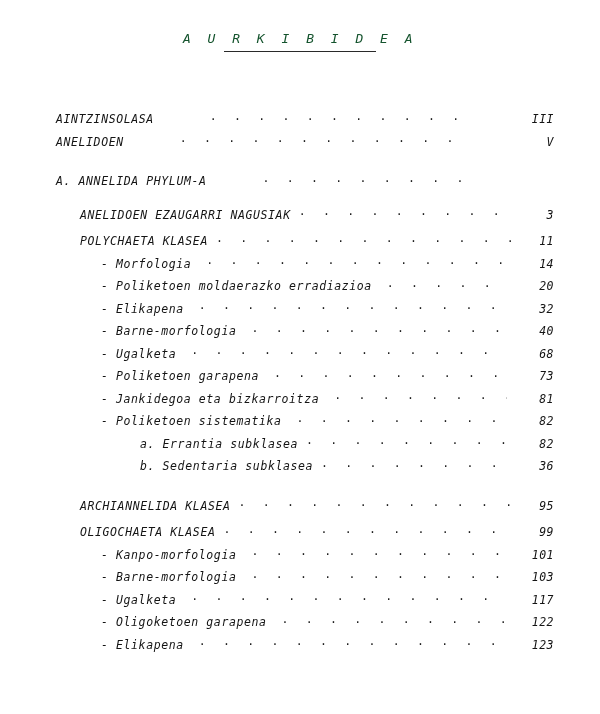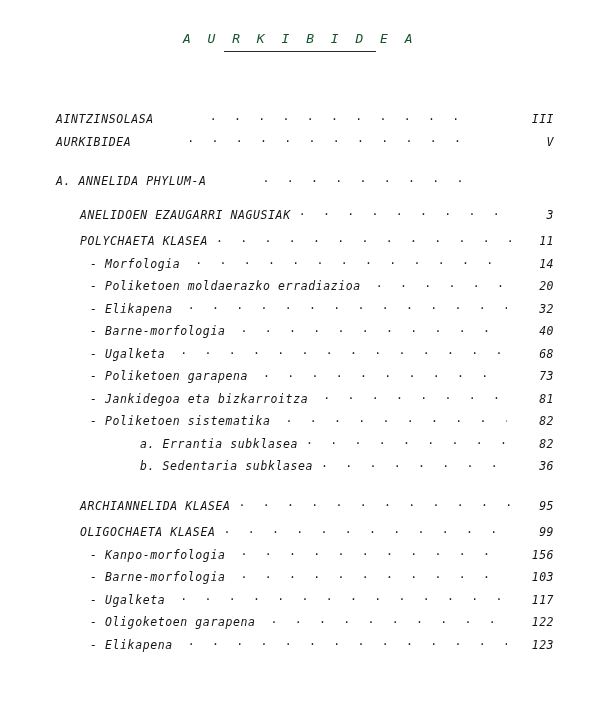--- a/index.html
+++ b/index.html
@@ -76,21 +76,21 @@
   }
   .entry .page-num {
     flex: 0 0 auto;
     width: 34px;
     text-align: right;
     letter-spacing: 0.5px;
   }
   
   .lvl0 { margin-left: 0; gap: 48px; }
   .lvl1 { margin-left: 24px; }
-  .lvl2 { margin-left: 34px; gap: 7px; }
+  .lvl2 { margin-left: 45px; gap: 7px; }
   .lvl3 { margin-left: 84px; justify-content: center; }
 
   .gap-xl { height: 26px; }
   .gap-lg { height: 20px; }
   .gap-md { height: 13px; }
   .gap-sm { height: 9px; }
   .gap-row { height: 9px; }
 </style>
 </head>
 <body>
@@ -108,21 +108,21 @@
 
     <div class="entry lvl0">
       <span class="label">AINTZINSOLASA</span>
       <span class="leader">
           <span class="dots">. . . . . . . . . . . . . . . . . . . . . . . . . . . .</span>
         </span>
       <span class="page-num">III</span>
     </div>
     <div class="gap-sm"></div>
     <div class="entry lvl0">
-      <span class="label">AURKIBIDEA</span>
+      <span class="label">ANELIDOEN</span>
       <span class="leader">
           <span class="dots">. . . . . . . . . . . . . . . . . . . . . . . . . . . .</span>
         </span>
       <span class="page-num">V</span>
     </div>
 
     <div class="gap-xl"></div>
 
     <div class="entry lvl0">
       <span class="label">A. ANNELIDA PHYLUM-A</span>
@@ -259,21 +259,21 @@
         </span>
       <span class="page-num">99</span>
     </div>
 
     <div class="gap-row"></div>
     <div class="entry lvl2">
       <span class="label">- Kanpo-morfologia</span>
       <span class="leader">
           <span class="dots">. . . . . . . . . . . . . . . . . . . . . . . . . . . .</span>
         </span>
-      <span class="page-num">156</span>
+      <span class="page-num">101</span>
     </div>
 
     <div class="gap-row"></div>
     <div class="entry lvl2">
       <span class="label">- Barne-morfologia</span>
       <span class="leader">
           <span class="dots">. . . . . . . . . . . . . . . . . . . . . . . . . . . .</span>
         </span>
       <span class="page-num">103</span>
     </div>

